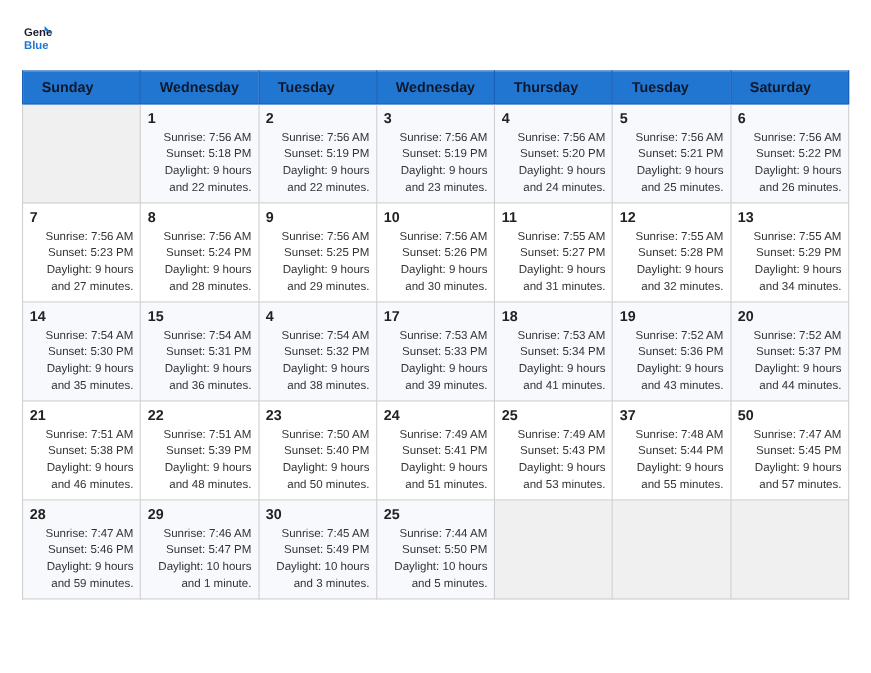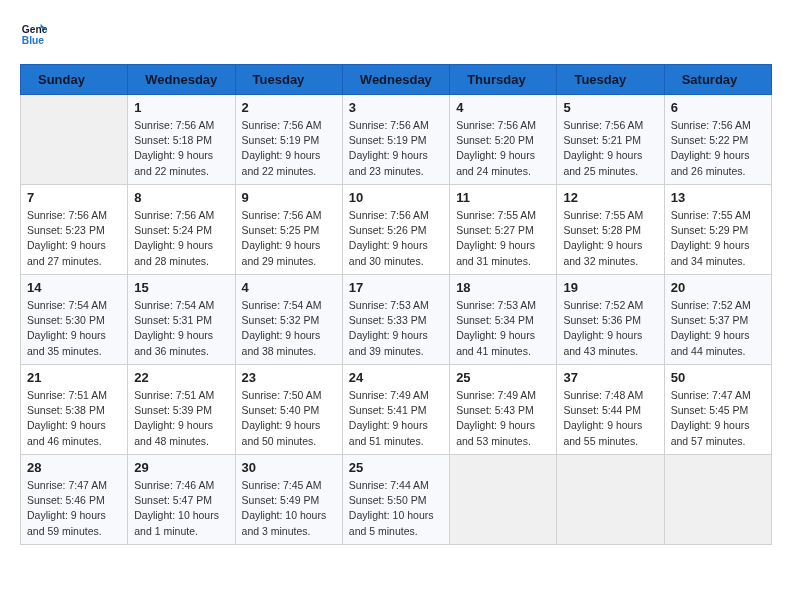--- a/index.html
+++ b/index.html
@@ -69,20 +69,21 @@
       font-weight: bold;
       font-size: 13px;
       color: #222;
       display: block;
       margin-bottom: 3px;
     }
     .day-info {
       color: #333;
       font-size: 10.5px;
       line-height: 1.45;
+      text-align: right;
     }
     .empty-cell {
       background: #f0f0f0 !important;
     }
   </style>
 </head>
 <body>
 
 <div class="header">
   <div class="logo">

